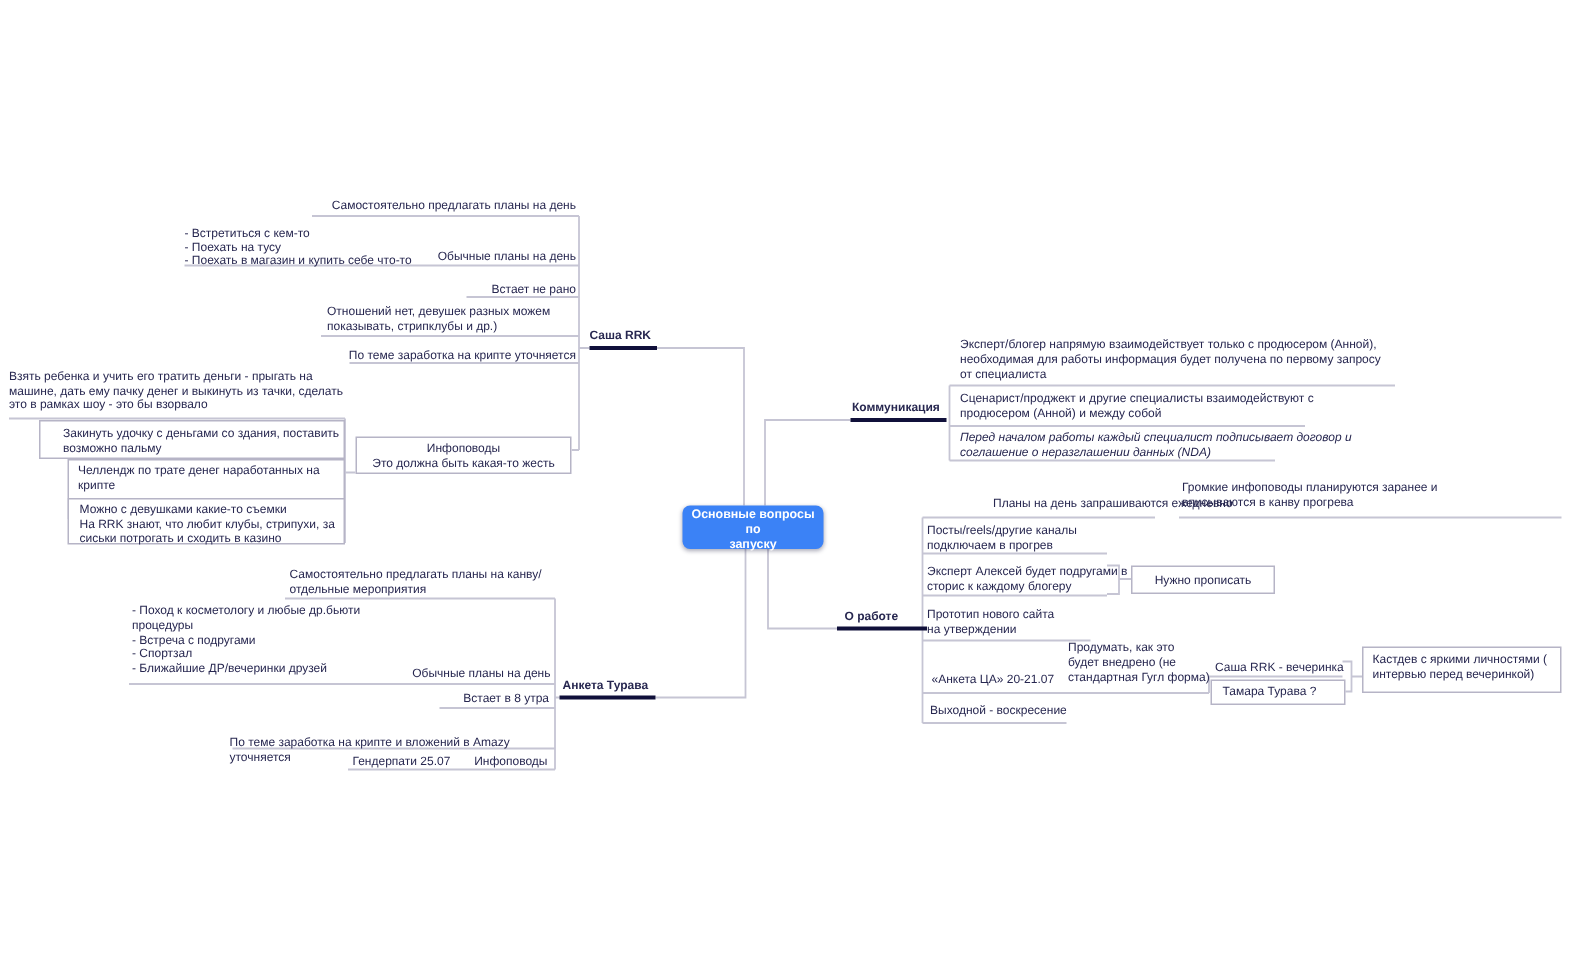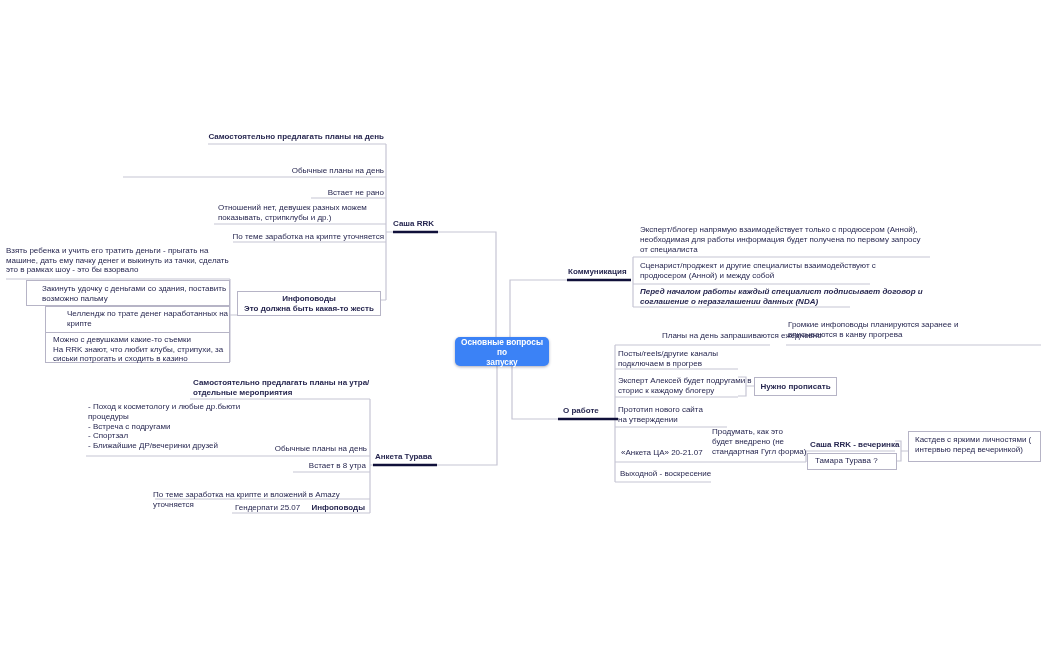--- a/index.html
+++ b/index.html
@@ -1,20 +1,20 @@
 <!DOCTYPE html>
 <html><head>
 <meta charset="utf-8">
 <style>
   html,body{margin:0;padding:0;background:#fff;}
   .canvas{position:relative;width:1051px;height:650px;background:#ffffff;overflow:hidden;
           font-family:"Liberation Sans",sans-serif;}
   .wires{position:absolute;left:0;top:0;}
   .nd{position:absolute;font-size:8px;line-height:9.6px;color:#272750;white-space:pre-line;}
-  .b{font-weight:bold;}
+  .b{font-weight:normal;}
   .i{font-style:italic;}
   .ra{text-align:right;}
   .ctr{text-align:center;}
   .bx{border:1px solid #b6b4c6;box-sizing:border-box;background:#ffffff;}
   .lbl{font-weight:bold;}
   .central{position:absolute;left:455px;top:337px;width:94px;height:29px;background:#3b82f6;color:#ffffff;
            border-radius:5px;display:flex;align-items:center;justify-content:center;text-align:center;
            font-weight:600;font-size:8.3px;line-height:10px;white-space:pre-line;
            box-shadow:0 1px 3px rgba(14,14,51,.35);}
 </style>
@@ -39,40 +39,43 @@
       M438,232H496V337 M437,465H497V366 M567,280H510V337 M558,419H512V366"></path>
     <path fill="none" stroke="#10103a" stroke-width="2.6" d="
       M393,232H438 M373,465H437 M567,280H631 M558,419H618"></path>
   </svg>
 
   <div class="central">Основные вопросы по
 запуску</div>
 
   <div class="nd lbl" style="left:393px;top:219px;">Саша RRK</div>
   <div class="nd b ra" style="right:667px;top:132px;">Самостоятельно предлагать планы на день</div>
+  <div class="nd" style="left:123px;top:151px;line-height:9.2px;">- Встретиться с кем-то
+- Поехать на тусу
+- Поехать в магазин и купить себе что-то</div>
   <div class="nd ra" style="right:667px;top:166px;">Обычные планы на день</div>
   <div class="nd ra" style="right:667px;top:188px;">Встает не рано</div>
   <div class="nd" style="left:218px;top:203px;">Отношений нет, девушек разных можем
 показывать, стрипклубы и др.)</div>
   <div class="nd ra" style="right:667px;top:232px;">По теме заработка на крипте уточняется</div>
   <div class="nd bx b ctr" style="left:237px;top:291px;width:144px;height:25px;padding-top:2px;">Инфоповоды
 Это должна быть какая-то жесть</div>
   <div class="nd" style="left:6px;top:246px;line-height:9.5px;">Взять ребенка и учить его тратить деньги - прыгать на
 машине, дать ему пачку денег и выкинуть из тачки, сделать
 это в рамках шоу - это бы взорвало</div>
   <div class="nd bx" style="left:26px;top:280px;width:204px;height:26px;padding:3px 0 0 15px;">Закинуть удочку с деньгами со здания, поставить
 возможно пальму</div>
-  <div class="nd bx" style="left:45px;top:306px;width:185px;height:40px;padding:2px 0 0 21px;">Челлендж по трате денег наработанных на
+  <div class="nd bx" style="left:45px;top:306px;width:185px;height:40px;padding:2px 0 0 6px;">Челлендж по трате денег наработанных на
 крипте</div>
   <div class="nd bx" style="left:45px;top:332px;width:185px;height:31px;padding:2px 0 0 7px;">Можно с девушками какие-то съемки
 На RRK знают, что любит клубы, стрипухи, за
 сиськи потрогать и сходить в казино</div>
 
   <div class="nd lbl" style="left:375px;top:452px;">Анкета Турава</div>
-  <div class="nd b" style="left:193px;top:378px;line-height:9.5px;">Самостоятельно предлагать планы на утра/
+  <div class="nd b" style="left:193px;top:378px;line-height:9.5px;">Самостоятельно предлагать планы на канву/
 отдельные мероприятия</div>
   <div class="nd" style="left:88px;top:402px;line-height:9.8px;">- Поход к косметологу и любые др.бьюти
 процедуры
 - Встреча с подругами
 - Спортзал
 - Ближайшие ДР/вечеринки друзей</div>
   <div class="nd ra" style="right:684px;top:444px;">Обычные планы на день</div>
   <div class="nd ra" style="right:685px;top:461px;">Встает в 8 утра</div>
   <div class="nd" style="left:153px;top:478px;line-height:9.8px;margin-top:12px;">По теме заработка на крипте и вложений в Amazy
 уточняется</div>
@@ -89,26 +92,26 @@
 соглашение о неразглашении данных (NDA)</div>
 
   <div class="nd lbl" style="left:563px;top:406px;">О работе</div>
   <div class="nd" style="left:622px;top:331px;margin-left:40px;">Планы на день запрашиваются ежедневно</div>
   <div class="nd" style="left:788px;top:320px;line-height:9.8px;">Громкие инфоповоды планируются заранее и
 вписываются в канву прогрева</div>
   <div class="nd" style="left:618px;top:349px;line-height:9.8px;">Посты/reels/другие каналы
 подключаем в прогрев</div>
   <div class="nd" style="left:618px;top:376px;line-height:9.8px;">Эксперт Алексей будет подругами в
 сторис к каждому блогеру</div>
-  <div class="nd bx b ctr" style="left:754px;top:377px;width:83px;height:19px;padding-top:4px;">Нужно прописать</div>
+  <div class="nd bx b ctr" style="left:754px;top:377px;width:96px;height:19px;padding-top:4px;">Нужно прописать</div>
   <div class="nd" style="left:618px;top:405px;line-height:9.8px;">Прототип нового сайта
 на утверждении</div>
   <div class="nd" style="left:621px;top:448px;">«Анкета ЦА» 20-21.07</div>
   <div class="nd" style="left:712px;top:427px;line-height:9.8px;">Продумать, как это
 будет внедрено (не
 стандартная Гугл форма)</div>
-  <div class="nd" style="left:810px;top:440px;font-weight:bold;">Саша RRK - вечеринка</div>
+  <div class="nd" style="left:810px;top:440px;">Саша RRK - вечеринка</div>
   <div class="nd bx" style="left:807px;top:453px;width:90px;height:17px;padding:2px 0 0 7px;">Тамара Турава ?</div>
   <div class="nd bx" style="left:908px;top:431px;width:133px;height:31px;padding:3px 0 0 6px;line-height:9.8px;">Кастдев с яркими личностями (
 интервью перед вечеринкой)</div>
   <div class="nd" style="left:620px;top:469px;">Выходной - воскресение</div>
 
 </div>
 
 </body></html>

